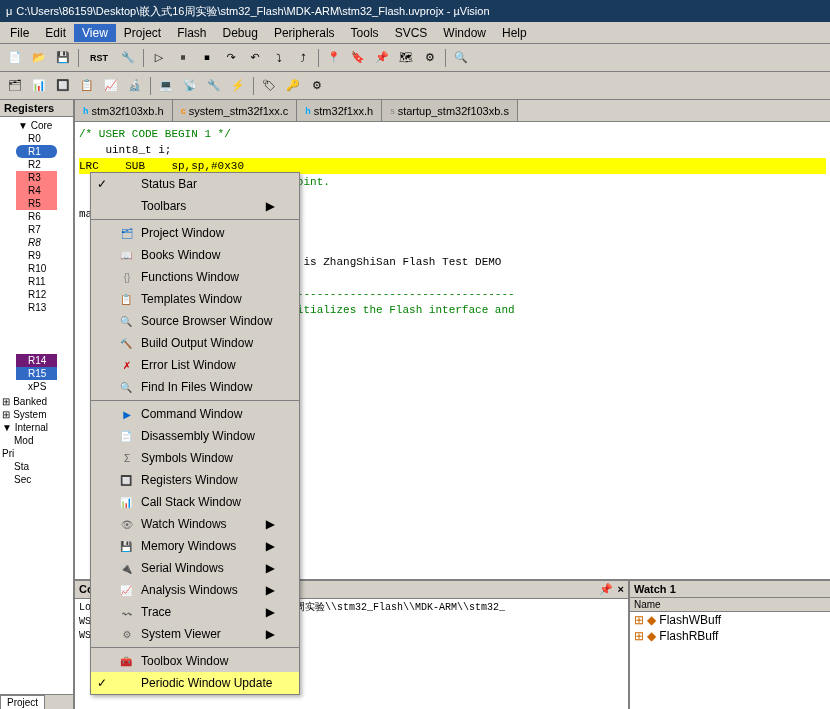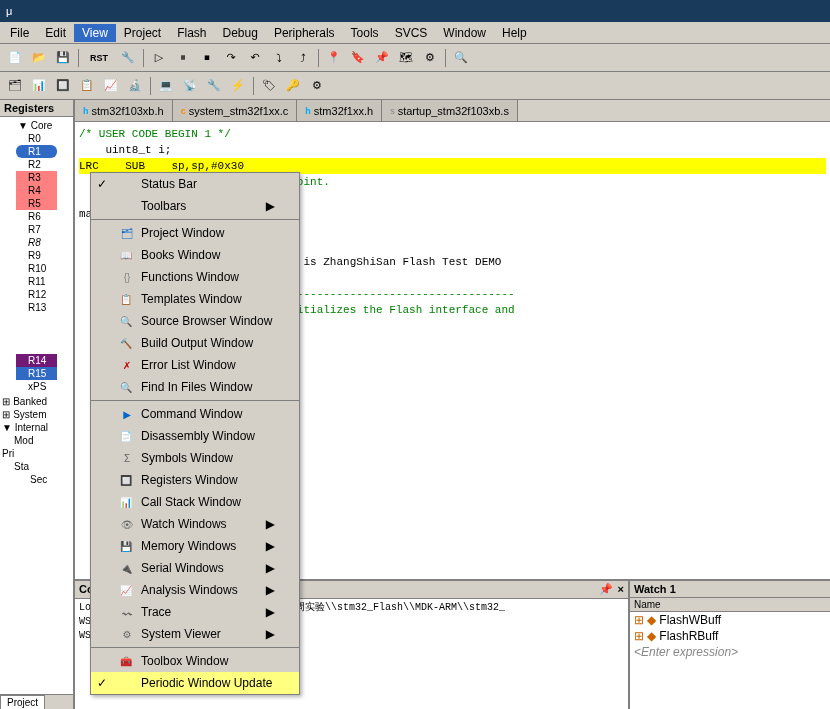--- a/index.html
+++ b/index.html
@@ -216,20 +216,21 @@
       border: 1px solid #808080;
       background: #c8c4bc;
     }
     .left-tab.active { background: #fff; border-bottom: none; }
   </style>
 </head>
 <body>
 
 <div class="title-bar">
   <span>μ</span>
+  <span>C:\Users\86159\Desktop\嵌入式16周实验\stm32_Flash\MDK-ARM\stm32_Flash.uvprojx - µVision</span>
 </div>
 
 <div class="menu-bar">
   <span class="menu-item">File</span>
   <span class="menu-item">Edit</span>
   <span class="menu-item active">View</span>
   <span class="menu-item">Project</span>
   <span class="menu-item">Flash</span>
   <span class="menu-item">Debug</span>
   <span class="menu-item">Peripherals</span>
@@ -341,21 +342,21 @@
       <div class="reg-item" style="padding-left:12px;">
           <span>xPS</span>
         </div>
     </div>
     <div class="tree-item">⊞ <span>Banked</span></div>
     <div class="tree-item">⊞ <span>System</span></div>
     <div class="tree-item">▼ <span>Internal</span></div>
     <div class="tree-item" style="padding-left:14px;">Mod</div>
     <div class="tree-item" style="">Pri</div>
     <div class="tree-item" style="padding-left:14px;">Sta</div>
-    <div class="tree-item" style="padding-left:14px;margin-left:16px;">Sec</div>
+    <div class="tree-item" style="padding-left:14px;">Sec</div>
     <div style="flex:1;"></div>
     <div class="left-tabs">
       <div class="left-tab active">Project</div>
     </div>
   </div>
 
   <div class="center-area">
     <div class="code-tabs">
       <div class="code-tab">
         <span style="color:#00aaff;font-weight:bold;font-size:9px;">h</span>
@@ -422,23 +423,20 @@
         <div class="watch-item">
           <span style="color:#cc6600;">⊞</span>
           <span style="color:#cc6600;">◆</span>
           <span>FlashWBuff</span>
         </div>
         <div class="watch-item">
           <span style="color:#cc6600;">⊞</span>
           <span style="color:#cc6600;">◆</span>
           <span>FlashRBuff</span>
         </div>
-        <div class="watch-item">
-          <span style="color:#888;font-style:italic;">&lt;Enter expression&gt;</span>
-        </div>
       </div>
     </div>
   </div>
 
   <div class="dropdown-overlay">
     <div class="dropdown-menu">
 
       <div class="menu-entry">
         <span class="checkmark">✓</span>
         <span class="icon-placeholder"></span>

